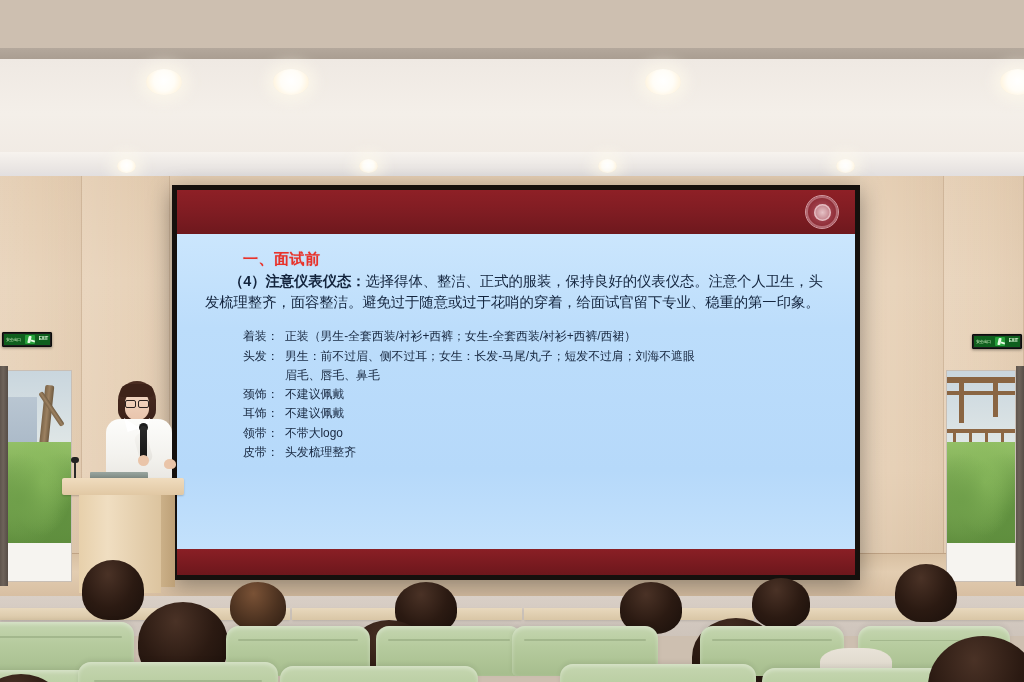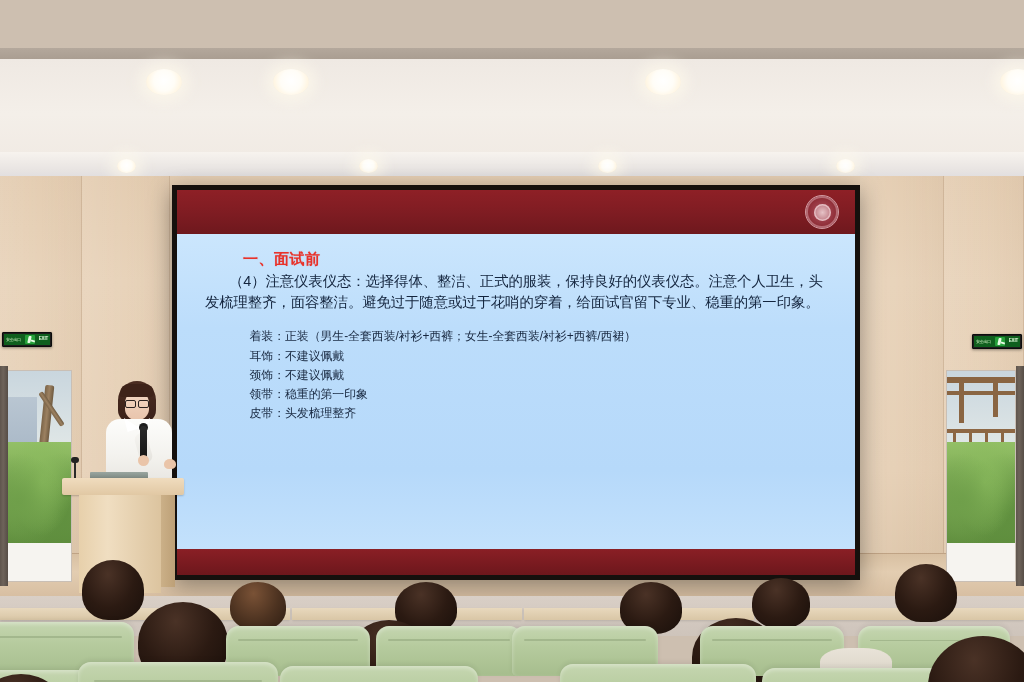--- a/index.html
+++ b/index.html
@@ -145,29 +145,29 @@
 
   .slide-heading {
     color: #e8322a; font-weight: 700; font-size: 15px;
     margin: 10px 0 2px 38px; letter-spacing: 0.5px;
     text-shadow: 0 0 1px rgba(232,50,42,0.4);
   }
   .para {
     color: #13243d; font-size: 14.4px; line-height: 1.47;
     letter-spacing: -0.1px;
   }
-  .para .lead { font-weight: 400; text-align: right; }
+  .para .lead { font-weight: 700; text-align: right; }
   .para-first { text-indent: 24px; }
   .detail-list {
     margin-top: 14px; margin-left: 38px;
     color: #17273f; font-size: 11.9px; line-height: 1.62;
     letter-spacing: -0.05px;
   }
   .detail-list .row { white-space: nowrap; }
-  .detail-list .k { display: inline-block; min-width: 42px; text-align: right; }
+  .detail-list .k { display: inline-block; min-width: 42px; }
 
   
   .stage-floor {
     position: absolute; left: 0; top: 548px; width: 1024px; height: 40px;
     background: linear-gradient(180deg,#d9cfc6 0%, #cec4bb 100%);
   }
   .presenter-wrap { position: absolute; left: 96px; top: 333px; width: 104px; height: 120px; }
   .p-hair {
     position:absolute; left: 22px; top: 0; width: 38px; height: 42px;
     background: linear-gradient(180deg,#4b2d21 0%, #3a2018 100%);
@@ -359,23 +359,25 @@
         </div>
       </div>
 
       <div class="slide-body">
         <div class="slide-heading">一、面试前</div>
 
         <div class="para para-first"><span class="lead">（4）注意仪表仪态：</span><span>选择得体、整洁、正式的服装，保持良好的仪表仪态。注意个人卫生，头发梳理整齐，面容整洁。避免过于随意或过于花哨的穿着，给面试官留下专业、稳重的第一印象。</span></div>
 
         <div class="detail-list">
           <div class="row"><span class="k">着装：</span><span>正装（男生-全套西装/衬衫+西裤；女生-全套西装/衬衫+西裤/西裙）</span></div>
+          <div class="row"><span class="k">头发：</span><span>男生：前不过眉、侧不过耳；女生：长发-马尾/丸子；短发不过肩；刘海不遮眼</span></div>
+          <div class="row"><span class="k"></span><span>眉毛、唇毛、鼻毛</span></div>
+          <div class="row"><span class="k">颈饰：</span><span>不建议佩戴</span></div>
           <div class="row"><span class="k">耳饰：</span><span>不建议佩戴</span></div>
-          <div class="row"><span class="k">颈饰：</span><span>不建议佩戴</span></div>
-          <div class="row"><span class="k">领带：</span><span>稳重的第一印象</span></div>
+          <div class="row"><span class="k">领带：</span><span>不带大logo</span></div>
           <div class="row"><span class="k">皮带：</span><span>头发梳理整齐</span></div>
         </div>
       </div>
 
       <div class="slide-footer"></div>
     </div>
   </div>
 
   <div class="presenter-wrap">
     <div class="p-hair"></div>

